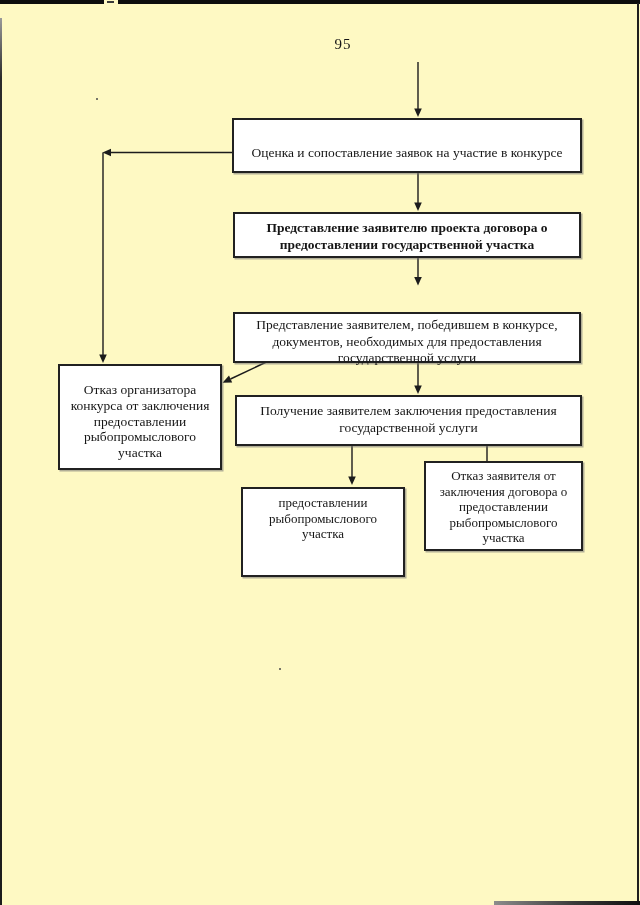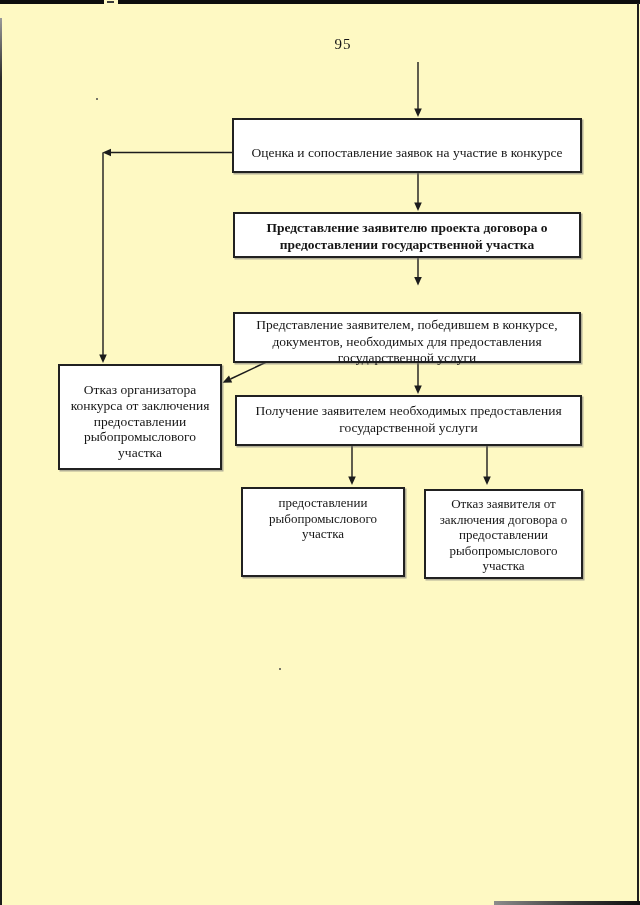--- a/index.html
+++ b/index.html
@@ -35,21 +35,21 @@
     box-shadow:1.5px 1.5px 0 rgba(115,115,115,0.55);
   }
   .node span { display:block; }
 
   #n-evaluate { left:232px; top:118px; width:350px; height:55px; padding-top:24px; }
   #n-draft    { left:233px; top:212px; width:348px; height:46px; padding-top:5px;font-weight:bold; }
   #n-docs     { left:233px; top:286px; width:348px; height:51px; padding-top:3px; line-height:16.5px;margin-top:26px; }
   #n-result   { left:235px; top:395px; width:347px; height:51px; padding-top:5px; }
   #n-org-ref  { left:58px;  top:364px; width:164px; height:106px; padding-top:16px; line-height:15.8px; font-size:13.5px; }
   #n-conclude { left:241px; top:487px; width:164px; height:90px; padding-top:6px; line-height:15.5px; font-size:13px; }
-  #n-app-ref  { left:424px; top:489px; width:159px; height:90px; padding-top:5px; line-height:15.5px; font-size:13px; }
+  #n-app-ref  { left:424px; top:461px; width:159px; height:90px; padding-top:5px; line-height:15.5px; font-size:13px; }
 
   .connectors { position:absolute; left:0; top:0; width:640px; height:905px; pointer-events:none; }
   .connectors line    { stroke:#1c1c1c; stroke-width:1.4; }
   .connectors polygon { fill:#1c1c1c; stroke:none; }
 </style>
 </head>
 <body>
 
 <div class="page">
 
@@ -118,21 +118,21 @@
 
   <div class="node" id="n-org-ref">
     <span>Отказ организатора</span>
     <span>конкурса от заключения</span>
     <span>предоставлении</span>
     <span>рыбопромыслового</span>
     <span>участка</span>
   </div>
 
   <div class="node" id="n-result">
-    <span>Получение заявителем необходимых предоставления</span>
+    <span>Получение заявителем заключения предоставления</span>
     <span>государственной услуги</span>
   </div>
 
   <div class="node" id="n-conclude">
     <span>предоставлении</span>
     <span>рыбопромыслового</span>
     <span>участка</span>
   </div>
 
   <div class="node" id="n-app-ref">

